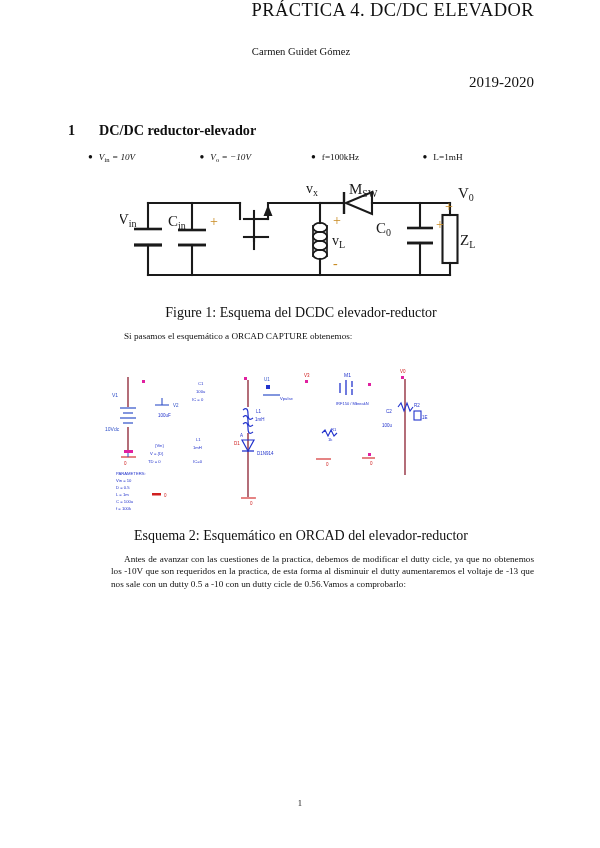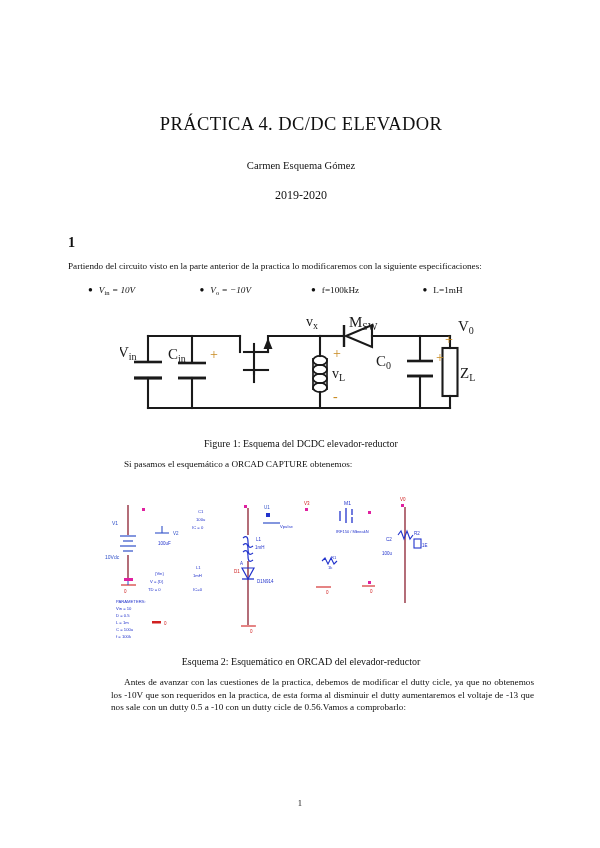--- a/index.html
+++ b/index.html
@@ -23,34 +23,33 @@
   }
   .content {
     position: absolute;
     left: 68px;
     top: 0;
     width: 466px;
   }
 
   
   .doc-title {
-    text-align: center;
+    text-align: right;
     font-size: 18.5px;
     letter-spacing: 0.4px;
-    margin-top: 114px;
     font-weight: normal;
   }
   .doc-author {
     text-align: center;
     font-size: 10.6px;
     margin-top: 25px;
   }
   .doc-date {
-    text-align: center;
-    font-size: 12px;
+    text-align: right;
+    font-size: 15px;
     margin-top: 17px;
   }
 
   
   .section-head {
     margin-top: 31px;
     font-size: 14.2px;
     font-weight: bold;
     display: flex;
     align-items: baseline;
@@ -100,21 +99,21 @@
     position: absolute;
     left: 52px;
     top: 0;
     width: 360px;
     height: 118px;
   }
   .circuit svg { display: block; }
 
   .caption {
     text-align: center;
-    font-size: 10px;
+    font-size: 14px;
     margin-top: 10px;
   }
 
   
   .fig2-wrap {
     margin-top: 13px;
     position: relative;
     height: 163px;
   }
   .orcad {
@@ -142,28 +141,28 @@
     font-size: 8.6px;
   }
 </style>
 </head>
 <body>
 
 <div class="page">
   <div class="content">
 
     <div class="doc-title">PRÁCTICA 4. DC/DC ELEVADOR</div>
-    <div class="doc-author">Carmen Esquema Gómez</div>
+    <div class="doc-author">Carmen Guidet Gómez</div>
     <div class="doc-date">2019-2020</div>
 
     <div class="section-head">
       <span class="section-num">1</span>
+      <span>DC/DC reductor-elevador</span>
     </div>
 
-    <div class="para">Partiendo del circuito visto en la parte anterior de la practica lo modificaremos con la siguiente especificaciones:</div>
 
     <div class="bullets">
       <div class="bullet">
         <span class="dot">●</span>
         <span><span class="mathit">V</span><span class="sub">in</span>&nbsp;<span class="mathit">= 10V</span></span>
       </div>
       <div class="bullet">
         <span class="dot">●</span>
         <span><span class="mathit">V</span><span class="sub">o</span>&nbsp;<span class="mathit">= −10V</span></span>
       </div>

